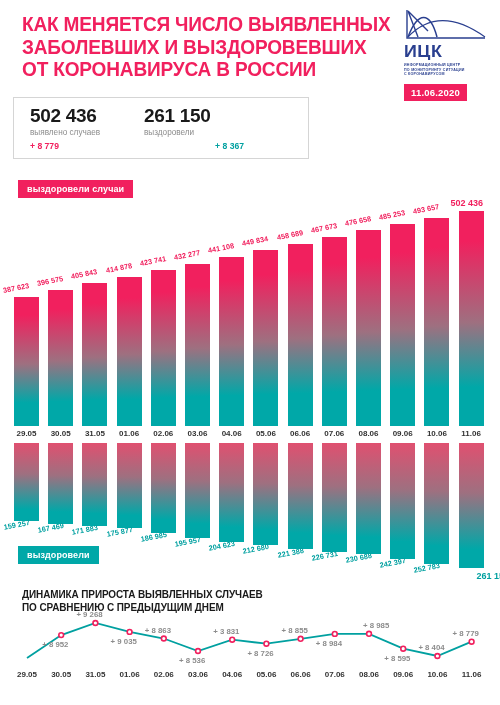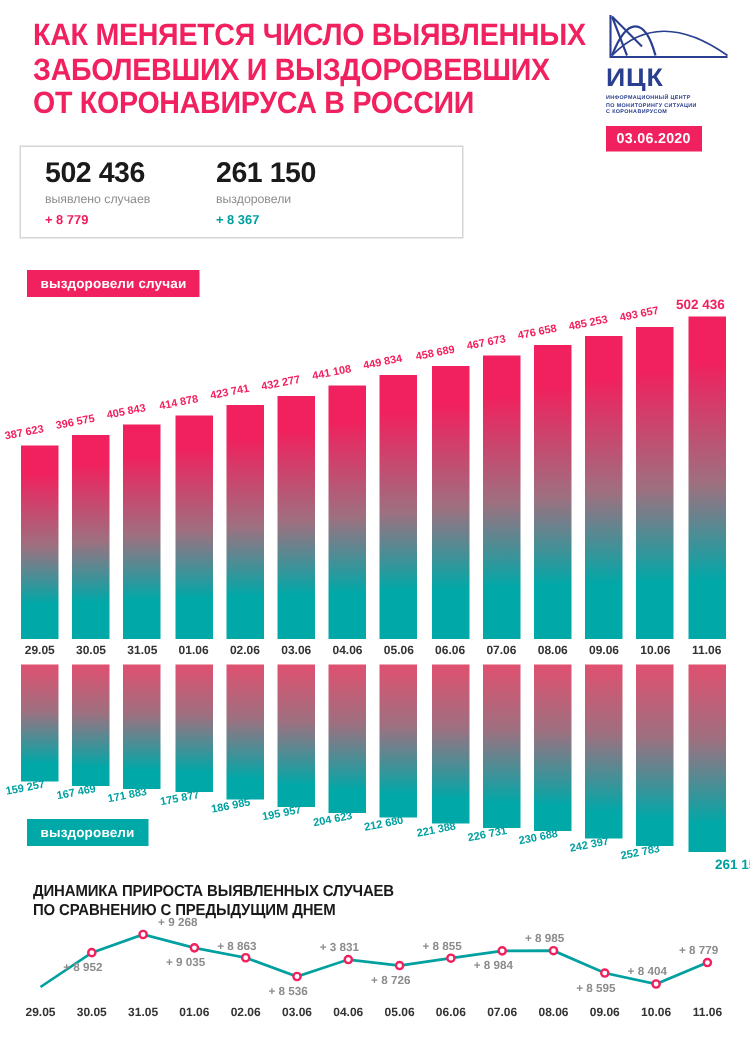--- a/index.html
+++ b/index.html
@@ -53,21 +53,21 @@
   .stat:nth-child(1) { width: 126px; }
   .stat:nth-child(2) { width: 104px; padding-left: 4px;}
   .stat:nth-child(3) { width: 66px; padding-left: 0px;}
   .stat-num {
     font-weight: bold; font-size: 19px; color: #1A1A1A;
     letter-spacing: -0.3px; line-height: 21px;
   }
   .stat-label { font-size: 8.2px; color: #8C8C8C; line-height: 12px; margin-top: 1px; }
   .stat-delta { font-size: 8.6px; font-weight: bold; line-height: 12px; margin-top: 1px; }
   .delta-pink { color: #F1205E; }
-  .delta-teal { color: #00A0A0; }
+  .delta-teal { color: #00A0A0; text-align: right; }
 
   
   .badge {
     position: absolute;
     color: #fff; font-size: 9px; font-weight: bold;
     padding: 4px 9px 4px 9px; letter-spacing: 0.1px;
   }
   .badge-cases { left: 18px; top: 180px; background: #F1205E; }
   .badge-recov { left: 18px; top: 546px; background: #00A8A8; }
 
@@ -141,21 +141,21 @@
         <path d="M4 3 L24 23 M4 3 L14 29" fill="none" stroke="#2A3F8F" stroke-width="1.4"></path>
         <path d="M4 29 C14 3, 26 3, 33 29" fill="none" stroke="#2A3F8F" stroke-width="1.5"></path>
         <path d="M4 29 C24 8, 50 7, 81 29" fill="none" stroke="#2A3F8F" stroke-width="1.2"></path>
       </svg>
       <div class="logo-name">ИЦК</div>
       <div class="logo-sub">
         <div>ИНФОРМАЦИОННЫЙ ЦЕНТР</div>
         <div>ПО МОНИТОРИНГУ СИТУАЦИИ</div>
         <div>С КОРОНАВИРУСОМ</div>
       </div>
-      <div class="logo-date">03.06.2020</div>
+      <div class="logo-date">11.06.2020</div>
     </div>
   </div>
 
   <div class="stats">
     <div class="stat">
       <div class="stat-num">502 436</div>
       <div class="stat-label">выявлено случаев</div>
       <div class="stat-delta delta-pink">+ 8 779</div>
     </div>
     <div class="stat">
@@ -285,29 +285,29 @@
         <circle cx="232.2" cy="27.7" r="2.4" fill="#ffffff" stroke="#F1205E" stroke-width="1.6"></circle>
         <circle cx="266.4" cy="31.7" r="2.4" fill="#ffffff" stroke="#F1205E" stroke-width="1.6"></circle>
         <circle cx="300.6" cy="26.8" r="2.4" fill="#ffffff" stroke="#F1205E" stroke-width="1.6"></circle>
         <circle cx="334.8" cy="21.9" r="2.4" fill="#ffffff" stroke="#F1205E" stroke-width="1.6"></circle>
         <circle cx="369.0" cy="21.8" r="2.4" fill="#ffffff" stroke="#F1205E" stroke-width="1.6"></circle>
         <circle cx="403.2" cy="36.7" r="2.4" fill="#ffffff" stroke="#F1205E" stroke-width="1.6"></circle>
         <circle cx="437.4" cy="44.0" r="2.4" fill="#ffffff" stroke="#F1205E" stroke-width="1.6"></circle>
         <circle cx="471.6" cy="29.7" r="2.4" fill="#ffffff" stroke="#F1205E" stroke-width="1.6"></circle>
       </svg>
       <div class="lc-lbl" style="left: 42.2px; top: 28.1055px;">+ 8 952</div>
-      <div class="lc-lbl" style="left: 76.4px; top: -1.96px; margin-left: 29px;">+ 9 268</div>
+      <div class="lc-lbl" style="left: 76.4px; top: -1.96px;">+ 9 268</div>
       <div class="lc-lbl" style="left: 110.6px; top: 24.9364px;">+ 9 035</div>
       <div class="lc-lbl" style="left: 144.8px; top: 13.5036px;">+ 8 863</div>
       <div class="lc-lbl" style="left: 179px; top: 43.9891px;">+ 8 536</div>
       <div class="lc-lbl" style="left: 213.2px; top: 14.7255px;">+ 3 831</div>
       <div class="lc-lbl" style="left: 247.4px; top: 36.7345px;">+ 8 726</div>
       <div class="lc-lbl" style="left: 281.6px; top: 13.8091px;">+ 8 855</div>
       <div class="lc-lbl" style="left: 315.8px; top: 26.8836px;">+ 8 984</div>
-      <div class="lc-lbl" style="left: 350px; top: 8.84545px;">+ 8 985</div>
+      <div class="lc-lbl" style="left: 363px; top: 8.84545px;">+ 8 985</div>
       <div class="lc-lbl" style="left: 384.2px; top: 41.7364px;">+ 8 595</div>
       <div class="lc-lbl" style="left: 418.4px; top: 31.0291px;">+ 8 404</div>
       <div class="lc-lbl" style="left: 452.6px; top: 16.7109px;">+ 8 779</div>
       <div class="lc-date" style="left: 10px;">29.05</div>
       <div class="lc-date" style="left: 44.2px;">30.05</div>
       <div class="lc-date" style="left: 78.4px;">31.05</div>
       <div class="lc-date" style="left: 112.6px;">01.06</div>
       <div class="lc-date" style="left: 146.8px;">02.06</div>
       <div class="lc-date" style="left: 181px;">03.06</div>
       <div class="lc-date" style="left: 215.2px;">04.06</div>

